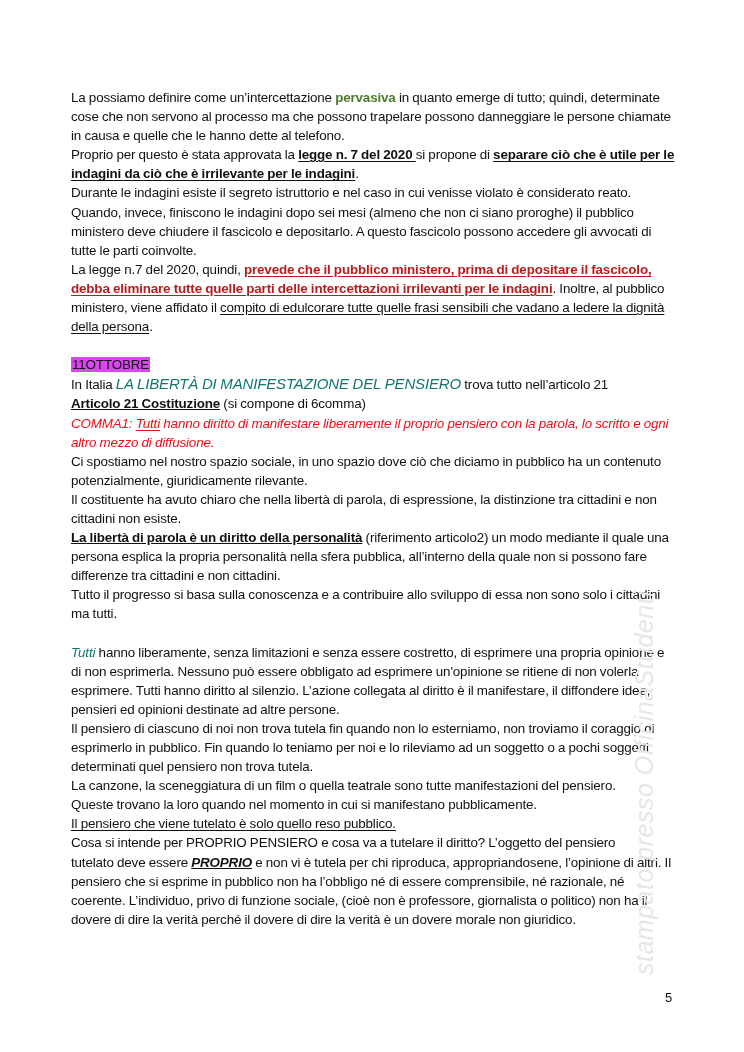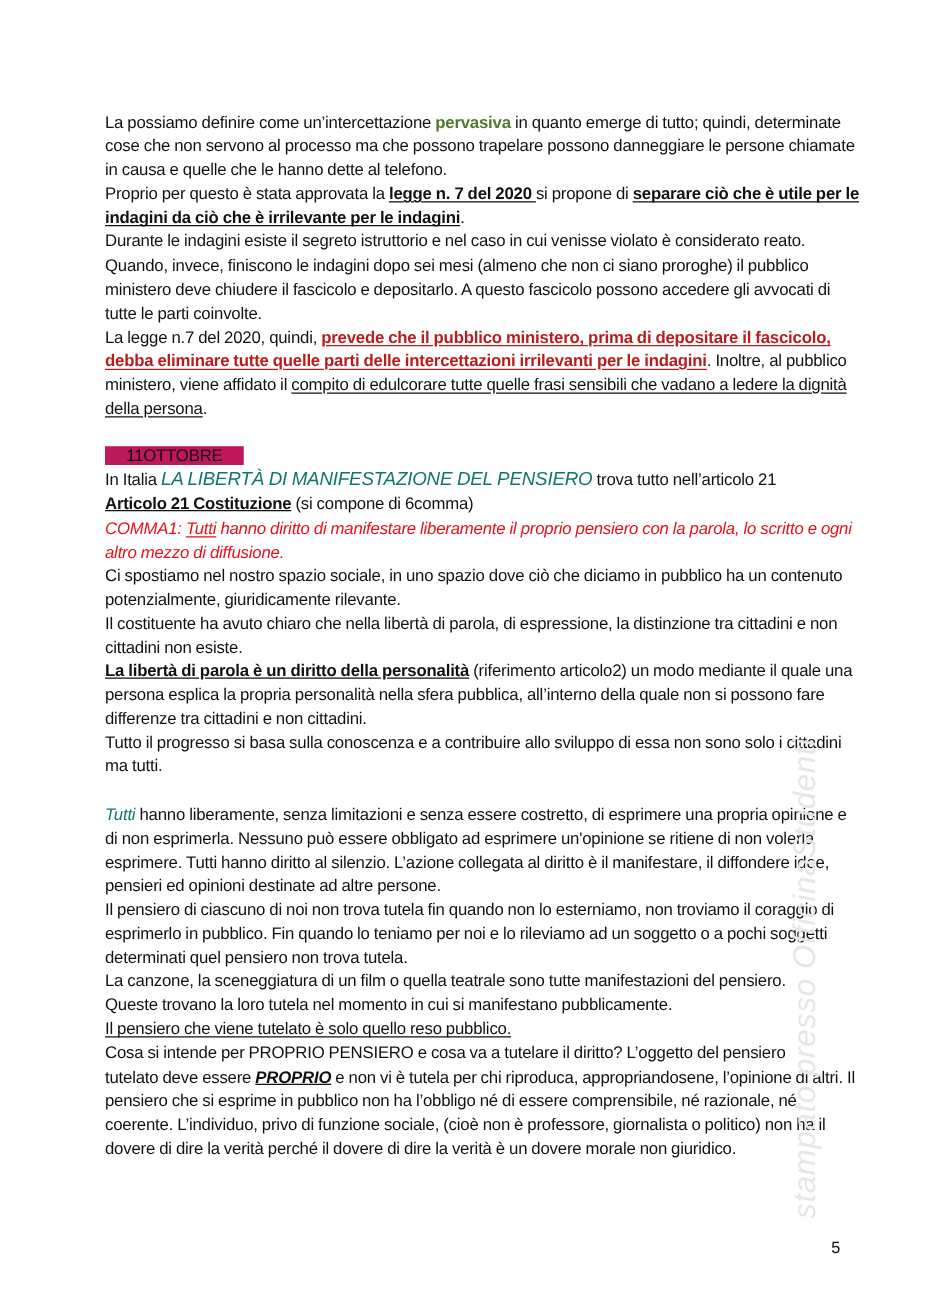--- a/index.html
+++ b/index.html
@@ -1,32 +1,32 @@
 <!DOCTYPE html>
 <html><head>
 <meta charset="utf-8">
 <style>
   html, body { margin: 0; padding: 0; background: #ffffff; }
   body {
     width: 744px; height: 1052px; position: relative; overflow: hidden;
     font-family: "Liberation Sans", "DejaVu Sans", sans-serif;
     color: #111111;
   }
-  .page { position: absolute; left: 84px; top: 88px; width: 606px; }
+  .page { position: absolute; left: 71px; top: 88px; width: 606px; }
   .p {
     font-size: 13.4px; line-height: 19.1px; margin: 0; letter-spacing: -0.15px;
     word-spacing: -0.3px;
   }
   .b { font-weight: bold; text-decoration: underline; }
   .u { text-decoration: underline; text-underline-offset: 2px; }
   .green { color: #4f7a2a; font-weight: bold; }
   .blue-ul { color: #b91c1c; font-weight: bold; text-decoration: underline; text-underline-offset: 2px; text-align: center; }
   .red-bi { color: #0f766e; font-weight: normal; font-style: italic; }
   .red-i { color: #e8101a; font-style: italic; }
-  .hl { background: #be185d; padding: 0 17px; }
+  .hl { background: #d946ef; padding: 0 1px; }
   .gap { height: 19px; }
   .watermark {
     position: absolute; left: 630px; top: 975px;
     transform: rotate(-90deg); transform-origin: left top;
     font-size: 25px; font-style: italic; color: #e6e6e6; white-space: nowrap;
     letter-spacing: 0.5px;
   }
   .pagenum { position: absolute; left: 665px; top: 990px; font-size: 13px; color: #111; }
 </style>
 </head>
@@ -59,21 +59,21 @@
   <p class="p"><span class="b">La libertà di parola è un diritto della personalità</span><span> (riferimento articolo2) un modo mediante il quale una persona esplica la propria personalità nella sfera pubblica, all’interno della quale non si possono fare differenze tra cittadini e non cittadini.</span></p>
 
   <p class="p">Tutto il progresso si basa sulla conoscenza e a contribuire allo sviluppo di essa non sono solo i cittadini ma tutti.</p>
 
   <div class="gap"></div>
 
   <p class="p"><span class="red-bi">Tutti</span><span> hanno liberamente, senza limitazioni e senza essere costretto, di esprimere una propria opinione e di non esprimerla. Nessuno può essere obbligato ad esprimere un'opinione se ritiene di non volerla esprimere.  Tutti hanno diritto al silenzio. L’azione collegata al diritto è il manifestare, il diffondere idee, pensieri ed opinioni destinate ad altre persone.</span></p>
 
   <p class="p">Il pensiero di ciascuno di noi non trova tutela fin quando non lo esterniamo, non troviamo il coraggio di esprimerlo in pubblico. Fin quando lo teniamo per noi e lo rileviamo ad un soggetto o a pochi soggetti determinati quel pensiero non trova tutela.</p>
   <p class="p">La canzone, la sceneggiatura di un film o quella teatrale sono tutte manifestazioni del pensiero.</p>
-  <p class="p">Queste trovano la loro tutela nel momento in cui si manifestano pubblicamente.</p>
+  <p class="p">Queste trovano la loro quando nel momento in cui si manifestano pubblicamente.</p>
   <p class="p u">Il pensiero che viene tutelato è solo quello reso pubblico.</p>
   <p class="p">Cosa si intende per PROPRIO PENSIERO e cosa va a tutelare il diritto? L’oggetto del pensiero</p>
 
   <p class="p"><span>tutelato deve essere </span><span class="b" style="font-style:italic">PROPRIO</span><span> e non vi è tutela per chi riproduca, appropriandosene, l’opinione di altri. Il pensiero che si esprime in pubblico non ha l’obbligo né di essere comprensibile, né razionale, né coerente. L’individuo, privo di funzione sociale, (cioè non è professore, giornalista o politico) non ha il dovere di dire la verità perché il dovere di dire la verità è un dovere morale non giuridico.</span></p>
 
 </div>
 
 <div class="watermark">stampato presso OfficinaStudenti</div>
 <div class="pagenum">5</div>
 

